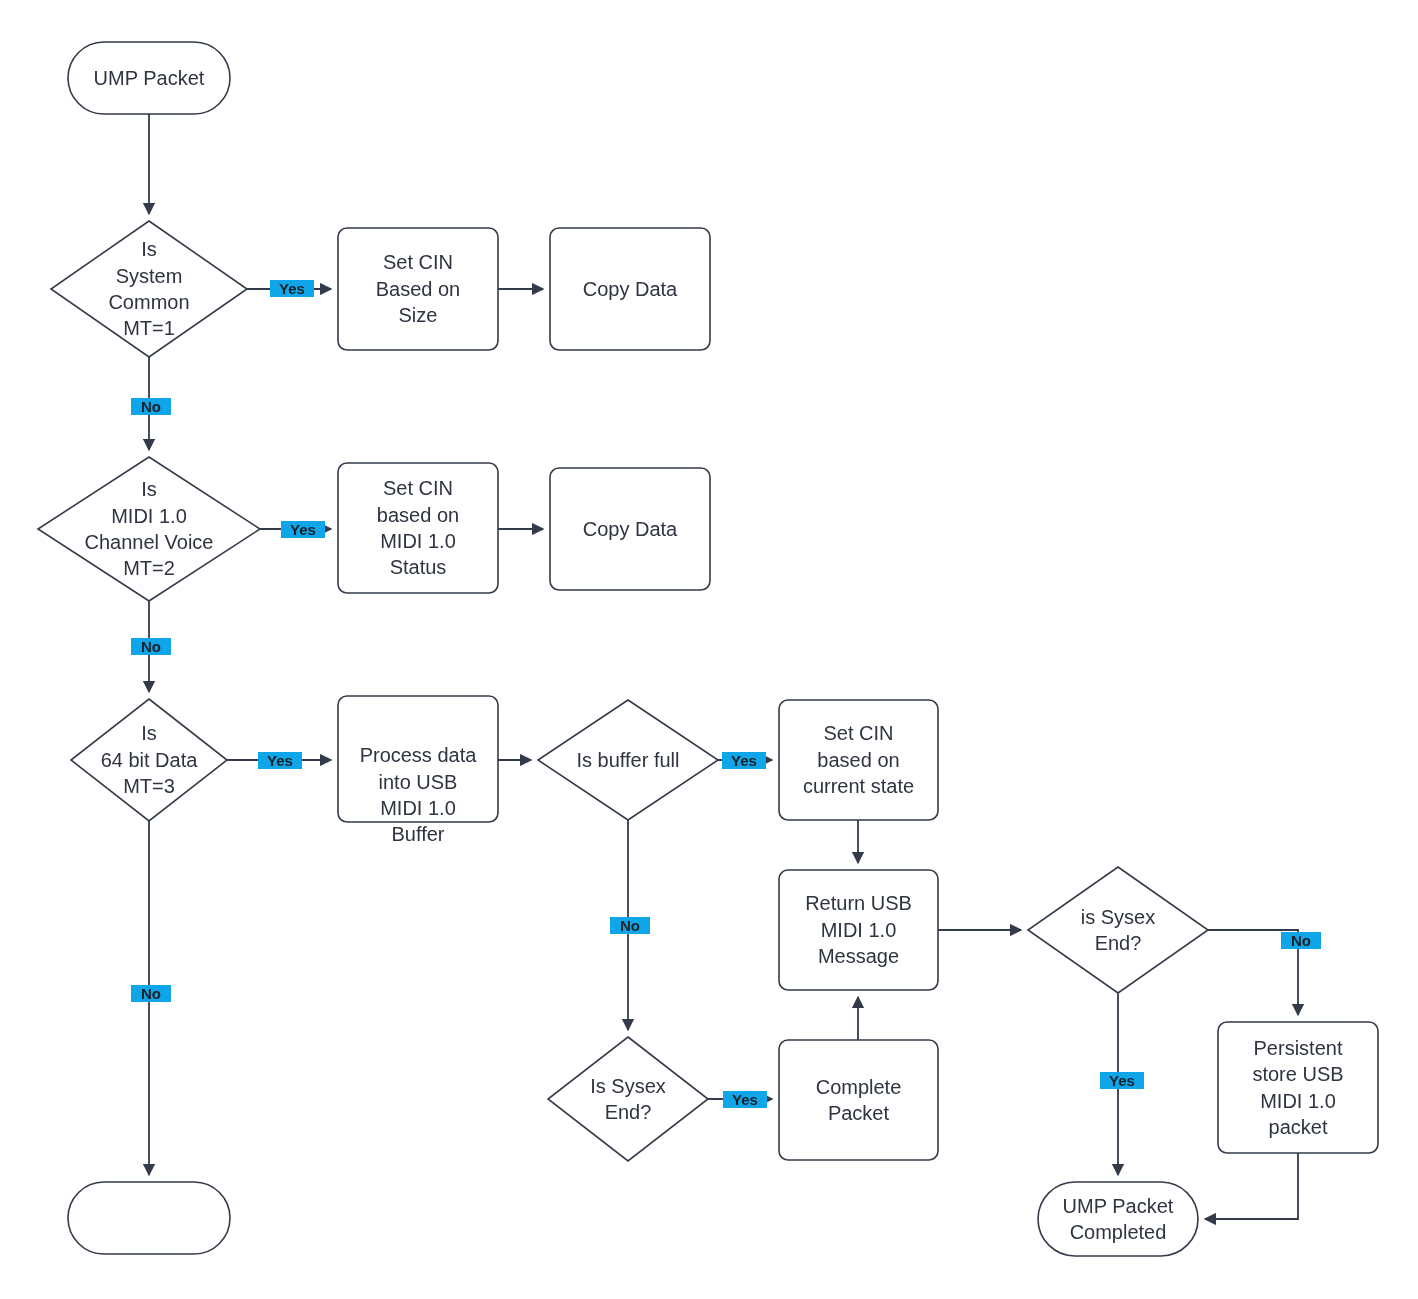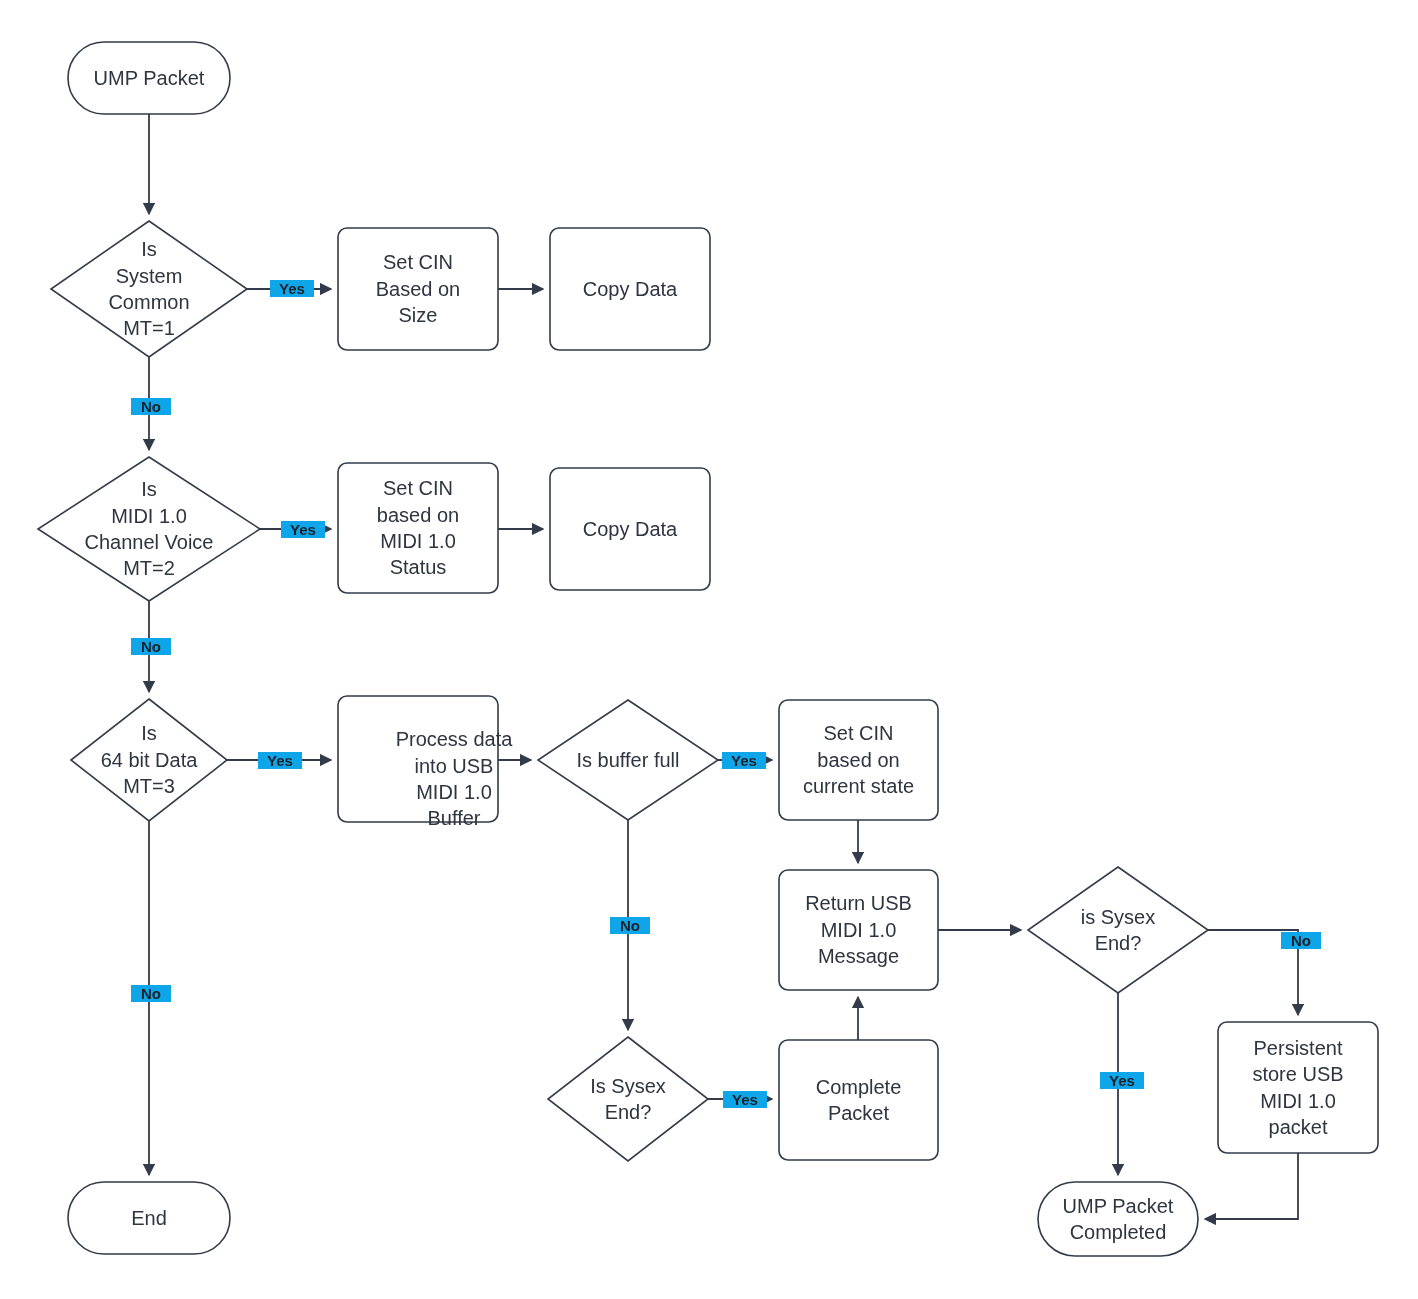--- a/index.html
+++ b/index.html
@@ -171,21 +171,21 @@
 based on
 MIDI 1.0
 Status</div>
 
   <div class="node-label" style="left:550px; top:468px; width:160px; height:122px;">Copy Data</div>
 
   <div class="node-label" style="left:69px; top:699px; width:160px; height:122px;">Is
 64 bit Data
 MT=3</div>
 
-  <div class="node-label" style="left:338px; top:716px; width:160px; height:126px;margin-left:36px;">Process data
+  <div class="node-label" style="left:338px; top:732px; width:160px; height:126px;">Process data
 into USB
 MIDI 1.0
 Buffer</div>
 
   <div class="node-label" style="left:538px; top:700px; width:180px; height:120px;">Is buffer full</div>
 
   <div class="node-label" style="left:779px; top:700px; width:159px; height:120px;">Set CIN
 based on
 current state</div>
 
@@ -203,21 +203,20 @@
 End?</div>
 
   <div class="node-label" style="left:1218px; top:1022px; width:160px; height:131px;">Persistent
 store USB
 MIDI 1.0
 packet</div>
 
   <div class="node-label" style="left:1038px; top:1182px; width:160px; height:74px;">UMP Packet
 Completed</div>
 
-  <div class="node-label" style="left:68px; top:1182px; width:162px; height:72px;">End</div>
 
   <div class="edge-label" style="left:270px; top:280px; width:40px;">Yes</div>
 
   <div class="edge-label" style="left:131px; top:398px; width:36px;">No</div>
 
   <div class="edge-label" style="left:281px; top:521px; width:40px;">Yes</div>
 
   <div class="edge-label" style="left:131px; top:638px; width:36px;">No</div>
 
   <div class="edge-label" style="left:258px; top:752px; width:40px;">Yes</div>

